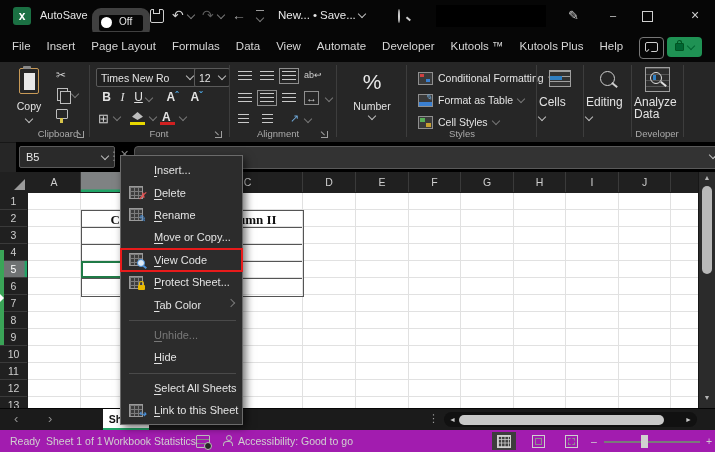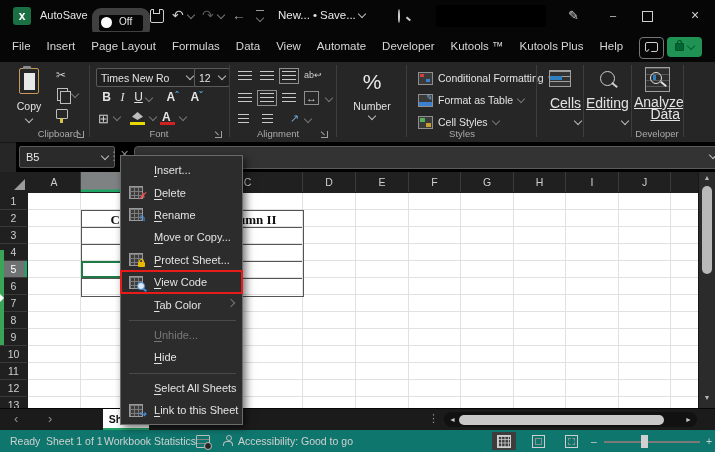--- a/index.html
+++ b/index.html
@@ -89,21 +89,21 @@
   .al-txt{position:absolute;font-size:9px;color:#cfcfcf;}
   
   #pct{left:352px;top:8px;width:40px;text-align:center;font-size:21px;color:#e8e8e8;}
   #num-lbl{left:340px;top:38px;width:64px;text-align:center;font-size:10.5px;color:#e3e3e3;}
   #num-cv{left:369px;top:54px;}
   
   .strow{position:absolute;left:418px;height:16px;display:flex;align-items:center;gap:5px;font-size:10.5px;color:#e3e3e3;white-space:nowrap;}
   .stico{width:13px;height:11px;border:1px solid #8f8f8f;position:relative;background:#3a3a3a;}
   .stico i{position:absolute;}
   
-  .bigbtn{position:absolute;text-align:right;color:#e3e3e3;font-size:14px;text-decoration:underline;}
+  .bigbtn{position:absolute;text-align:left;color:#e3e3e3;font-size:12px;}
   #cells-ico{margin:0 auto;width:20px;height:15px;border:1px solid #9f9f9f;background:
      linear-gradient(#9f9f9f 1px,transparent 1px) 0 0/100% 5px, #333;position:relative;}
   #cells-ico::after{content:"";position:absolute;left:0;top:5px;width:12px;height:4px;background:#2f7fc3;}
   #edit-ico{margin:0 auto;width:13px;height:13px;border:1.6px solid #cfcfcf;border-radius:50%;position:relative;}
   #edit-ico::after{content:"";position:absolute;left:10px;top:12px;width:7px;height:2px;background:#cfcfcf;transform:rotate(40deg);}
   #analyze-ico{margin:0 auto;width:23px;height:23px;border:1px solid #9f9f9f;position:relative;
      background:linear-gradient(#555 1px,transparent 1px) 0 0/100% 6px,#2d2d2d;}
   #analyze-ico b{position:absolute;left:4px;top:4px;width:10px;height:10px;border:1.6px solid #e0e0e0;border-radius:50%;}
   #analyze-ico b::after{content:"";position:absolute;left:2.5px;top:1.5px;width:3px;height:5px;background:#2f7fc3;}
   #analyze-ico i{position:absolute;left:14px;top:15px;width:7px;height:2px;background:#e0e0e0;transform:rotate(40deg);}
@@ -169,21 +169,21 @@
   #tab-prev{left:14px;top:2px;color:#8f8f8f;font-size:13px;}
   #tab-next{left:48px;top:2px;color:#8f8f8f;font-size:13px;}
   #sheet-tab{left:103px;top:0;width:46px;height:22px;background:#fff;color:#111;font-weight:bold;font-size:10.5px;
              text-align:center;line-height:20px;box-shadow:inset 0 -3px 0 var(--accent);}
   #tab-dots{left:428px;top:3px;color:#9a9a9a;font-size:11px;}
   #hscroll{left:444px;top:3px;width:253px;height:15px;background:#111;border-radius:8px;}
   #hs-l{left:5px;top:4px;color:#c9c9c9;font-size:7px;}
   #hs-thumb{left:15px;top:2.5px;width:205px;height:10px;background:#c9c9c9;border-radius:5px;}
   #hs-r{right:5px;top:4px;color:#c9c9c9;font-size:7px;}
   
-  #statusbar{left:0;top:430px;width:715px;height:22px;background:#0f766e;color:#d0d0d0;font-size:10.5px;}
+  #statusbar{left:0;top:430px;width:715px;height:22px;background:#a21caf;color:#d0d0d0;font-size:10.5px;}
   .sb{position:absolute;top:0;height:22px;line-height:22px;white-space:nowrap;}
   #sb-stats-ico{left:196px;top:5px;width:12px;height:11px;border:1px solid #bdbdbd;border-radius:1px;
      background:linear-gradient(#888 1px,transparent 1px) 0 3px/100% 4px;}
   #sb-stats-ico::after{content:"";position:absolute;right:-3px;bottom:-3px;width:6px;height:6px;border:1.2px solid #bdbdbd;border-radius:50%;background:#262626;}
   #sb-access-ico{left:222px;top:5px;width:11px;height:11px;}
   #sb-access-ico::before{content:"";position:absolute;left:3.5px;top:0;width:4px;height:4px;border-radius:50%;border:1.2px solid #bdbdbd;}
   #sb-access-ico::after{content:"";position:absolute;left:1px;top:6px;width:8px;height:4px;border:1.2px solid #bdbdbd;border-bottom:none;border-radius:4px 4px 0 0;}
   .viewbtn{position:absolute;top:2px;width:24px;height:18px;display:flex;align-items:center;justify-content:center;}
   .viewbtn.active{background:#3d3d3d;}
   .vb-grid{width:12px;height:11px;border:1px solid #cfcfcf;background:
@@ -470,33 +470,33 @@
         <span class="cm-ico">
           <i class="cm-grid"></i>
           <i class="cm-badge badge-pencil">✎</i>
         </span>
         <span><u>R</u>ename</span>
       </div>
       <div class="cm-item">
         <span class="cm-ico blank"></span>
         <span><u>M</u>ove or Copy...</span>
       </div>
-      <div class="cm-item">
-        <span class="cm-ico">
-          <i class="cm-grid"></i>
-          <i class="cm-badge badge-lock"></i>
-        </span>
-        <span><u>P</u>rotect Sheet...</span>
-      </div>
       <div class="cm-item highlighted">
         <span class="cm-ico">
           <i class="cm-grid"></i>
           <i class="cm-badge badge-mag"></i>
         </span>
         <span><u>V</u>iew Code</span>
+      </div>
+      <div class="cm-item">
+        <span class="cm-ico">
+          <i class="cm-grid"></i>
+          <i class="cm-badge badge-lock"></i>
+        </span>
+        <span><u>P</u>rotect Sheet...</span>
       </div>
       <div class="cm-item">
         <span class="cm-ico blank"></span>
         <span><u>T</u>ab Color</span>
         <span class="cm-sub cv right dim"></span>
       </div>
       <div class="cm-sep"></div>
       <div class="cm-item disabled">
         <span class="cm-ico blank"></span>
         <span><u>U</u>nhide...</span>

